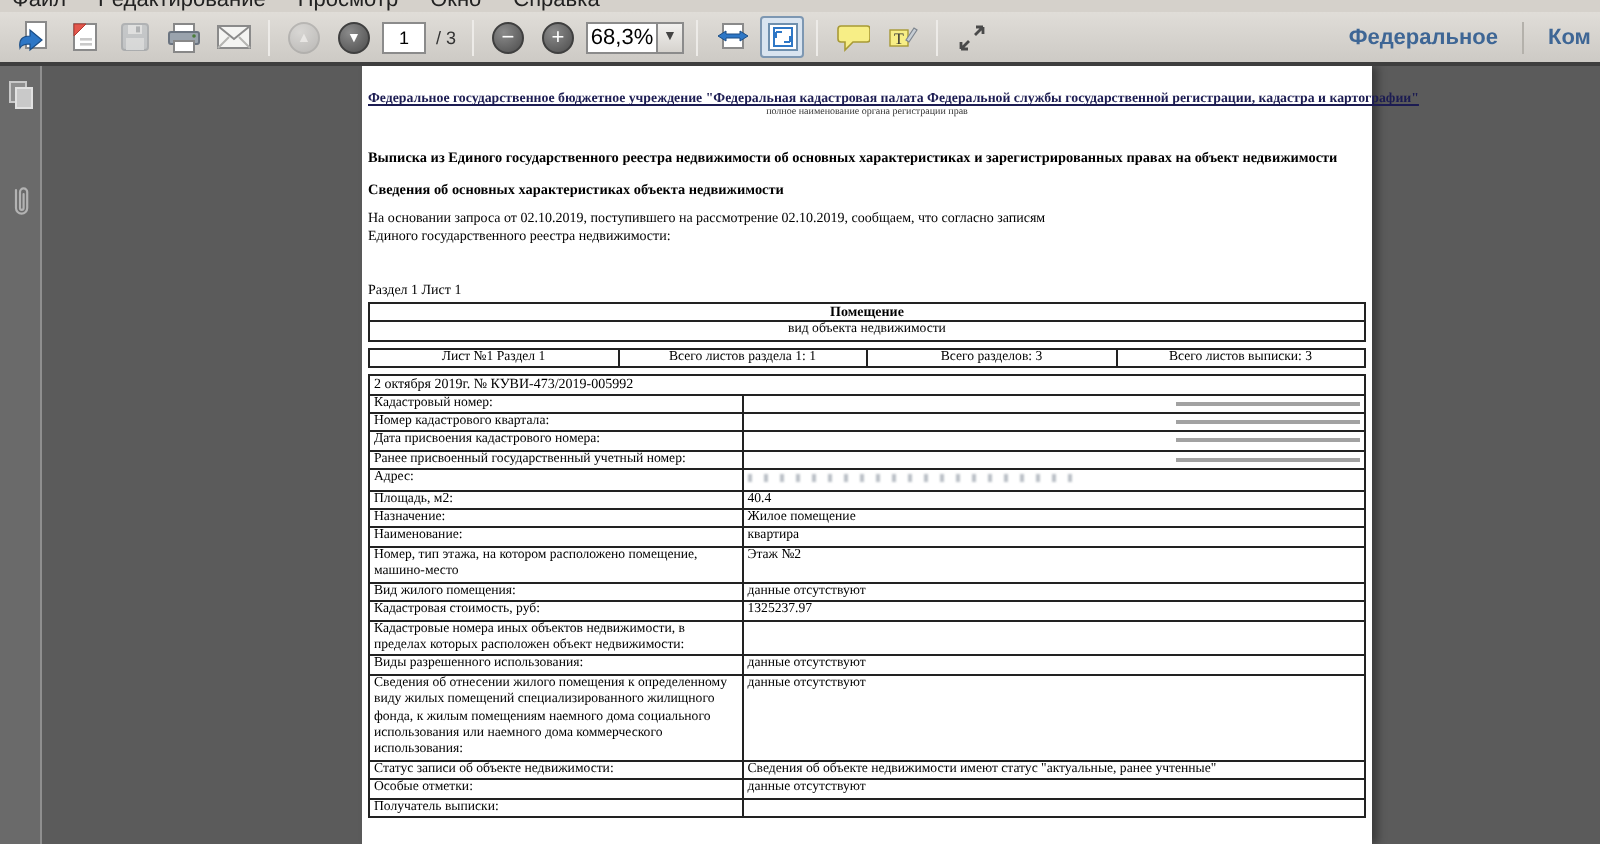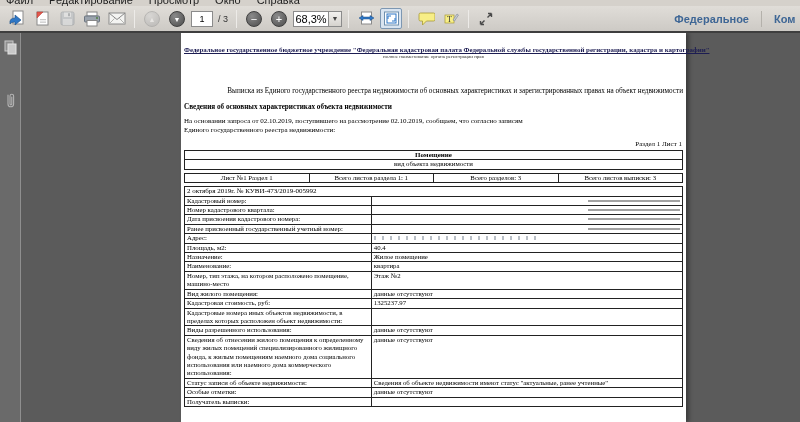--- a/index.html
+++ b/index.html
@@ -45,24 +45,24 @@
   .side-icon + .side-icon { margin-top:36px; }
   .docarea { flex:1; background:#5b5b5b; overflow:hidden; }
 
   
   .page { width:505px; min-height:389px; margin-left:160px; background:#fff;
           box-shadow:3px 0 4px rgba(0,0,0,.35); padding:13px 3px 10px 3px;
           font-family:"Liberation Serif", serif; color:#000; }
   .org-title { text-align:center; font-size:6.9px; font-weight:bold; color:#1c1c52;
                text-decoration:underline; white-space:nowrap; }
   .org-caption { text-align:center; font-size:5px; color:#333; margin-top:1px; }
-  .doc-title { text-align:right; font-size:7.2px; font-weight:normal; margin-top:28px; }
+  .doc-title { text-align:left; font-size:7.2px; font-weight:bold; margin-top:16px; }
   .section-title { text-align:left; font-size:7.2px; font-weight:bold; margin-top:8px; }
   .intro { font-size:7px; margin-top:6px; line-height:8.5px; }
-  .section-ref { text-align:right; font-size:7px; margin:6px 1px 2px 0; }
+  .section-ref { font-size:7px; margin:19px 1px 2px 0; }
 
   table { border-collapse:collapse; width:100%; }
   td { border:1px solid #222; font-size:6.8px; line-height:8.4px; padding:0 2px; vertical-align:top; }
   .t-objtype td { text-align:center; }
   .t-objtype .obj-name { font-weight:bold; font-size:7px;margin-left:28px; }
   .t-gap { height:3px; }
   .t-sheet td { text-align:center; width:25%; }
   .t-main .lbl { width:37.5%; }
   .t-main .date-row td { font-size:7px; }
   .redact-bar { display:block; margin-left:auto; width:30%; height:2px; background:#a2a2a2; margin-top:3px; }

